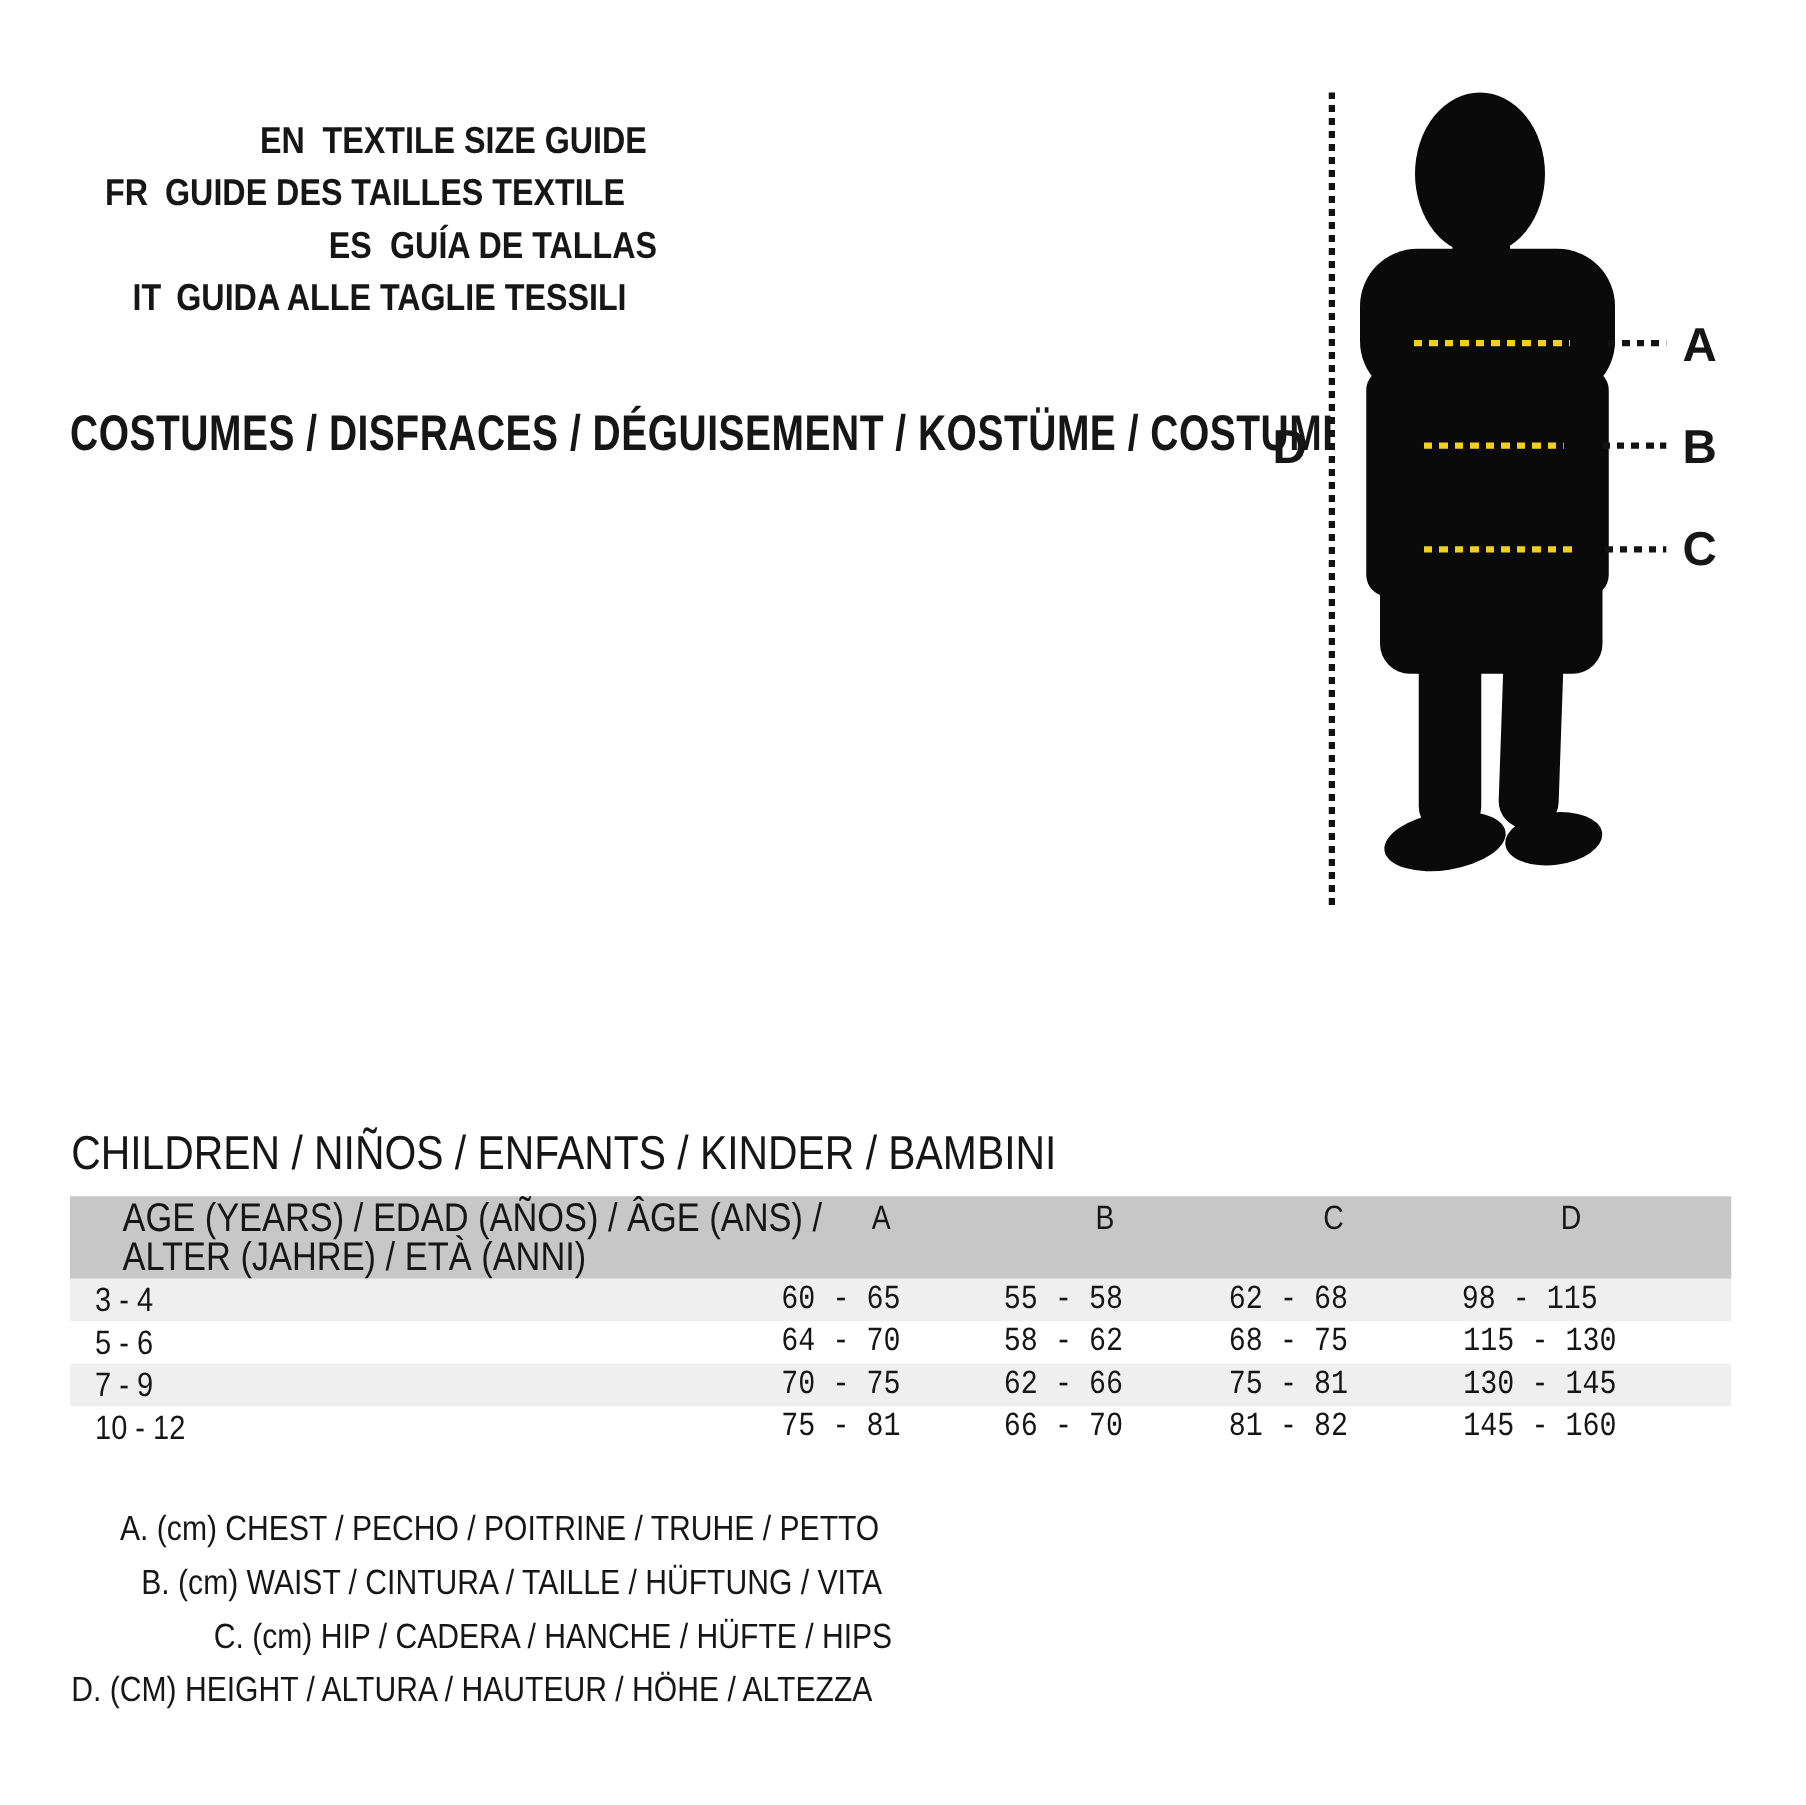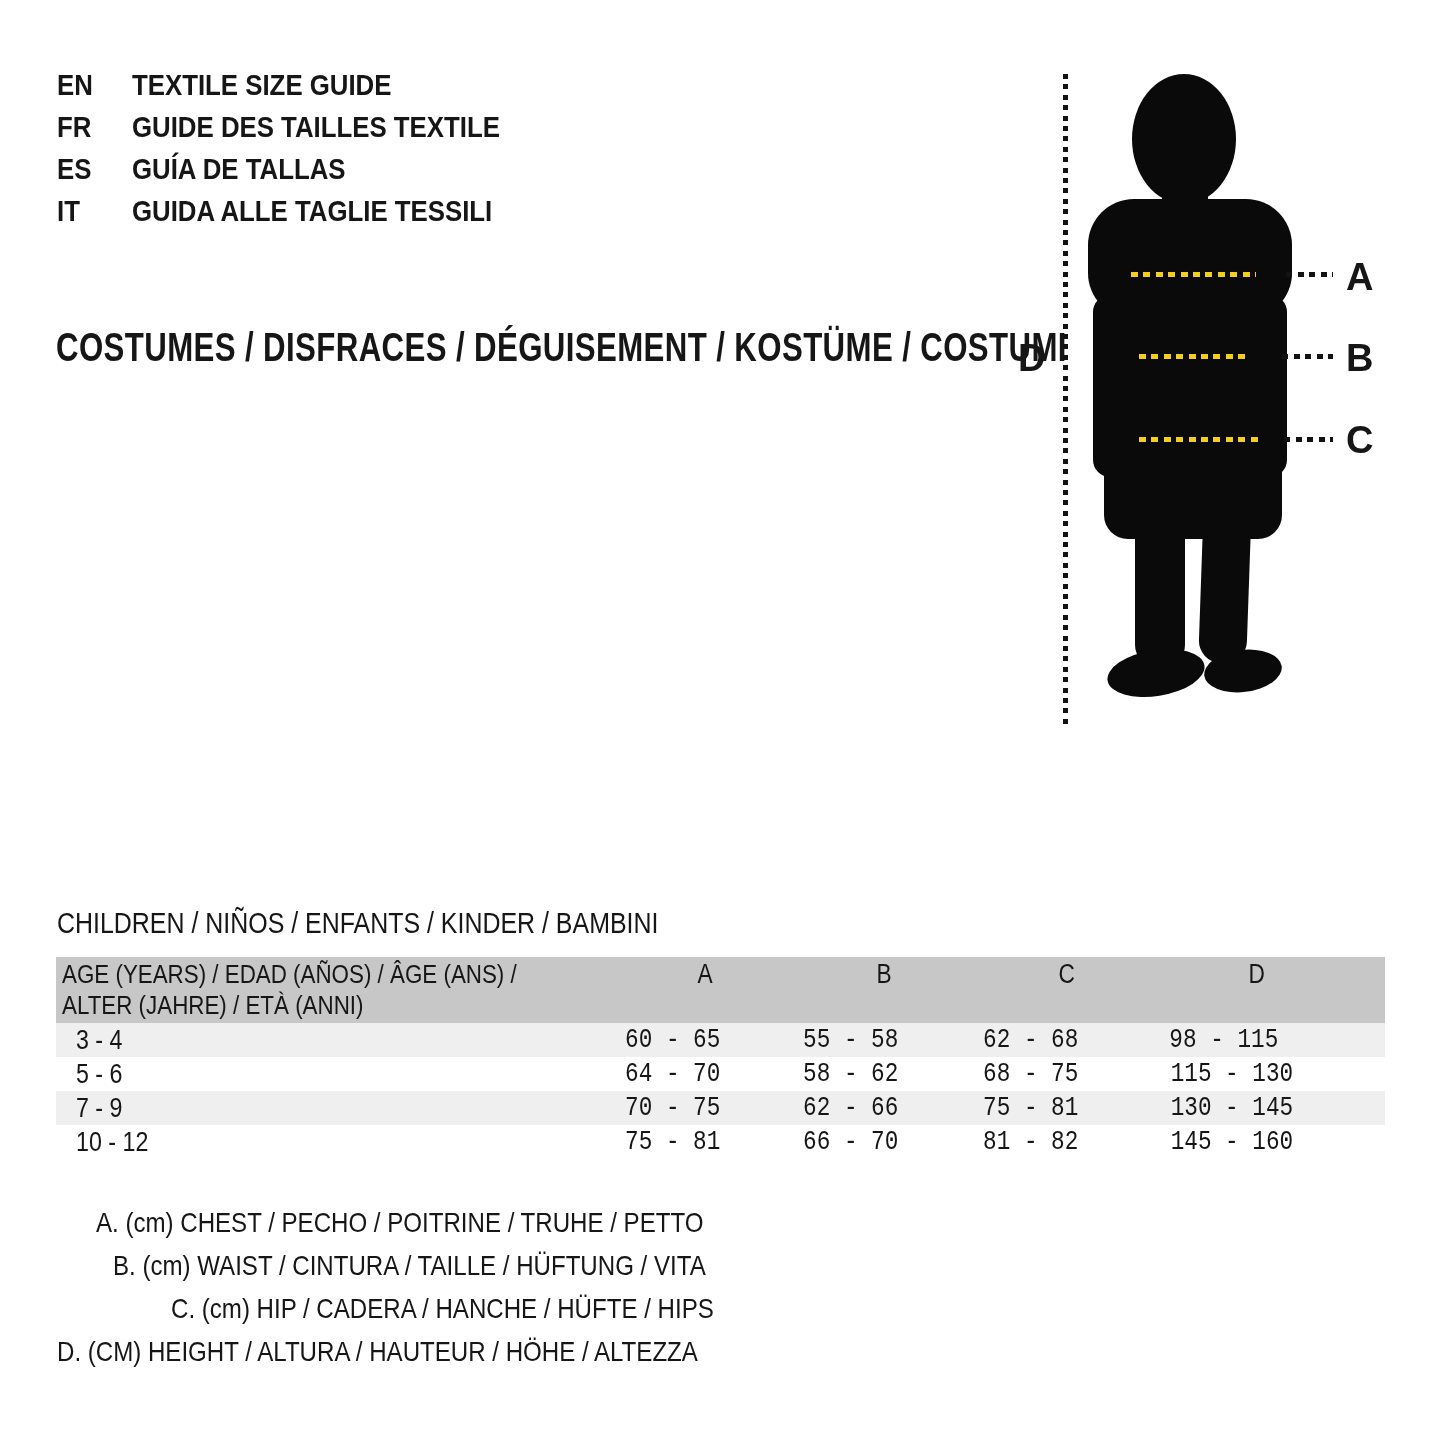--- a/index.html
+++ b/index.html
@@ -7,42 +7,42 @@
     position:relative;width:1445px;height:1444px;background:#fff;overflow:hidden;
     font-family:"Liberation Sans","DejaVu Sans",sans-serif;color:#161616;
     -webkit-font-smoothing:antialiased;
   }
   
   .t88l{display:inline-block;transform:scaleX(.86);transform-origin:0 50%;white-space:nowrap;}
   .t80l{display:inline-block;transform:scaleX(.78);transform-origin:0 50%;white-space:nowrap;}
   .t85c{display:inline-block;transform:scaleX(.84);transform-origin:50% 50%;white-space:nowrap;}
 
   
-  .langs{position:absolute;left:57px;top:64px;}
+  .langs{position:absolute;left:57px;top:92px;text-align:right;}
   .lang-row{height:42px;line-height:42px;font-size:30px;font-weight:600;}
   .lang-code{display:inline-block;width:67px;vertical-align:top;}
   
   .category{position:absolute;left:56px;top:324px;margin:0;font-size:40px;line-height:46px;font-weight:700;letter-spacing:.5px;}
 
   
   .vline{position:absolute;left:1063px;top:74px;width:5px;height:650px;
     background:repeating-linear-gradient(180deg,#121212 0 5px,transparent 5px 10.4px);}
   .fig-label{position:absolute;font-size:38px;font-weight:700;line-height:38px;}
   .ydash{position:absolute;height:5px;
     background:repeating-linear-gradient(90deg,#F2CE1E 0 7px,transparent 7px 12.4px);}
   .bdash{position:absolute;height:5px;
     background:repeating-linear-gradient(90deg,#121212 0 6px,transparent 6px 11.6px);}
   .silhouette{position:absolute;left:1080px;top:73px;width:220px;height:635px;}
 
   
-  .tbl-title{position:absolute;left:57px;top:906px;margin:0;font-size:29px;font-weight:400;line-height:34px;}
+  .tbl-title{position:absolute;left:57px;top:906px;margin:0;font-size:38px;font-weight:400;line-height:34px;}
   .tbl{position:absolute;left:56px;top:957px;width:1329px;}
   .grid{display:grid;grid-template-columns:560px 178px 180px 185px 196px 30px;align-items:center;}
   .thead{background:#c7c7c7;height:66px;align-items:start;}
-  .thead .agecell{padding:2px 0 0 6px;font-size:26px;line-height:31px;}
+  .thead .agecell{padding:2px 0 0 6px;font-size:32px;line-height:31px;margin-left:36px;}
   .thead .col-letter{font-size:27px;line-height:31px;padding-top:2px;text-align:center;}
   .trow{height:34px;font-size:27px;}
   .trow:nth-child(odd){background:#efefef;}
   .agev{padding-left:20px;}
   .numv{text-align:left;font-family:Liberation Mono, monospace;}
 
   
   .legend{position:absolute;left:57px;top:1201px;}
   .legend-row{height:43px;line-height:43px;font-size:28px;text-align:right;}
 </style>

